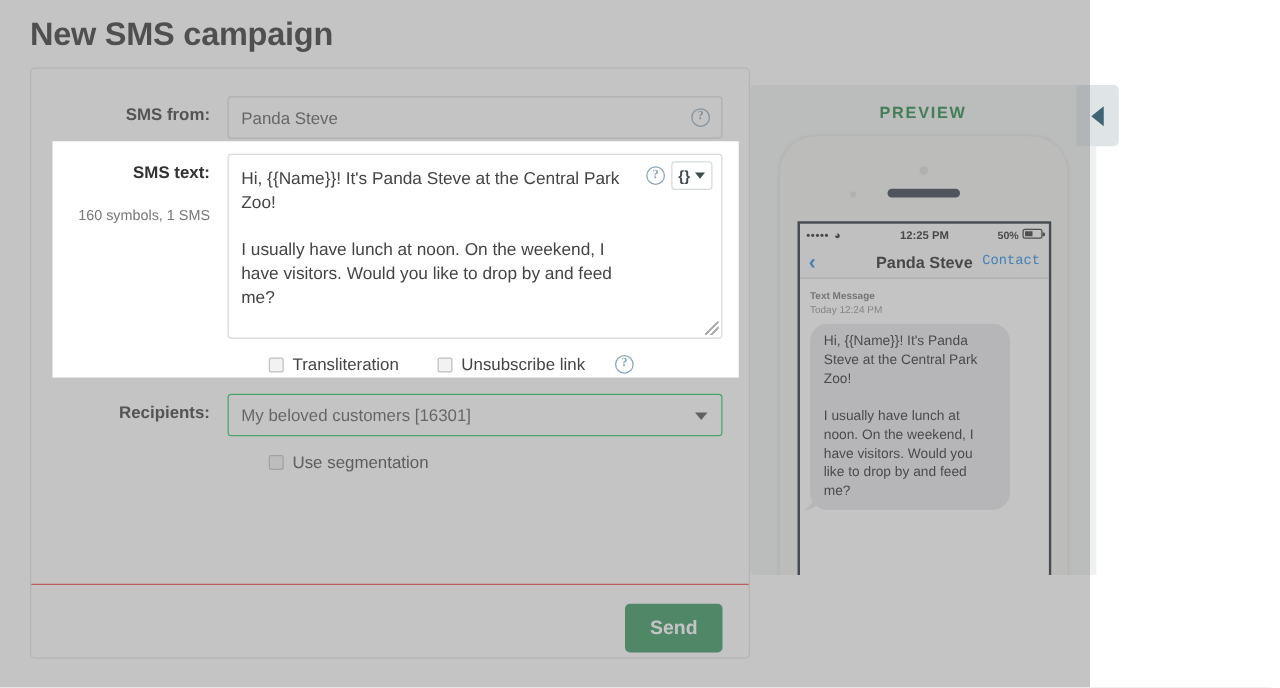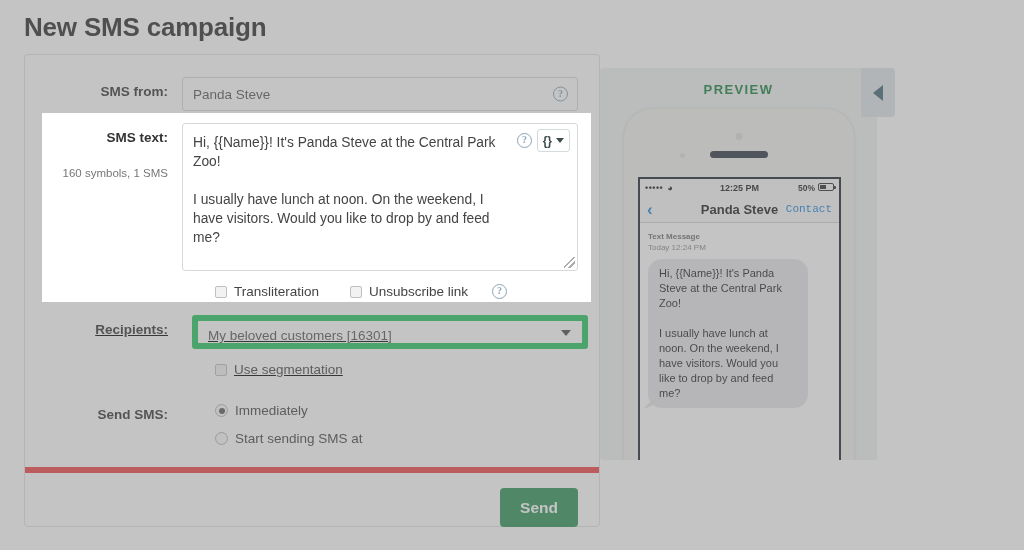--- a/index.html
+++ b/index.html
@@ -6,21 +6,21 @@
   html, body {
     margin: 0; padding: 0;
     width: 1024px; height: 550px;
     overflow: hidden;
     background: #ffffff;
     font-family: "Liberation Sans", sans-serif;
   }
 
   #root {
     position: relative;
-    width: 1024px; height: 550px;
+    width: 872px; height: 550px;
     background: #ffffff;
     padding-left: 41px;
   }
 
   
   .page {
     position: absolute; inset: 0;
   }
 
   .page-title {
@@ -44,21 +44,21 @@
 
   .form-body {
     position: absolute;
     left: 0; top: 0; right: 0;
     height: 412px;
   }
 
   .form-footer {
     position: absolute;
     left: 0; right: 0; top: 412px; bottom: 0;
-    border-top: 6px solid #ef4444;
+    border-top: 1px solid #ef4444;
   }
 
   .row {
     position: absolute;
     left: 0; right: 0;
     display: flex;
     align-items: flex-start;
   }
 
   .lbl {
@@ -198,29 +198,28 @@
     transform: translate(-50%,-50%);
     width: 6px; height: 6px;
     border-radius: 50%;
     background: #5a5a5a;
   }
 
   .select-box {
     position: relative;
     width: 100%;
     height: 34px;
-    border: 6px solid #22c55e;
+    border: 1px solid #22c55e;
     border-radius: 3px;
     background: #fff;
     display: flex;
-    align-items: flex-end;
+    align-items: center;
     padding: 0 30px 0 10px;
     font-size: 13.5px;
     color: #555;
-    margin-left: 10px;
   }
   .sel-caret {
     position: absolute;
     right: 11px; top: 50%;
     margin-top: -2px;
     width: 0; height: 0;
     border-left: 5px solid transparent;
     border-right: 5px solid transparent;
     border-top: 6px solid #4a4a4a;
   }
@@ -506,47 +505,34 @@
               <span class="cb"></span>
               <span class="opt-label">Transliteration</span>
               <span class="spacer-mid"></span>
               <span class="cb"></span>
               <span class="opt-label">Unsubscribe link</span>
               <span class="help-icon" style="position:relative;right:auto;top:auto;transform:none;margin-left:17px;">?</span>
             </div>
           </div>
         </div>
 
-        <div class="row" style="top:260px;text-decoration:underline;">
+        <div class="row" style="top:260px;">
           <div class="lbl">Recipients:</div>
           <div class="field">
             <div class="select-box">
               <span>My beloved customers [16301]</span>
               <span class="sel-caret"></span>
             </div>
             <div class="opt-row">
               <span class="cb"></span>
               <span class="opt-label">Use segmentation</span>
             </div>
           </div>
         </div>
 
-        <div class="row" style="top:348px;">
-          <div class="lbl" style="padding-top:4px;">Send SMS:</div>
-          <div class="field">
-            <div class="opt-row" style="margin-top:0;">
-              <span class="radio on"></span>
-              <span class="opt-label">Immediately</span>
-            </div>
-            <div class="opt-row" style="margin-top:13px;">
-              <span class="radio"></span>
-              <span class="opt-label">Start sending SMS at</span>
-            </div>
-          </div>
-        </div>
 
       </div>
 
       <div class="form-footer">
         <button class="send-btn">Send</button>
       </div>
     </div>
 
   </div>
 

